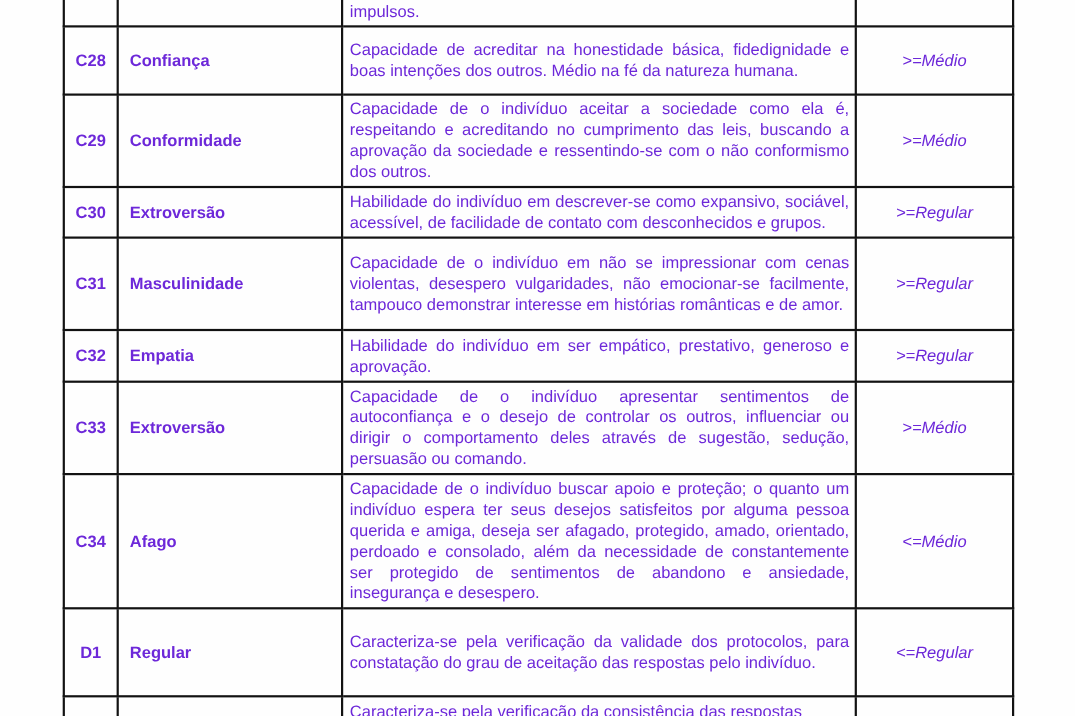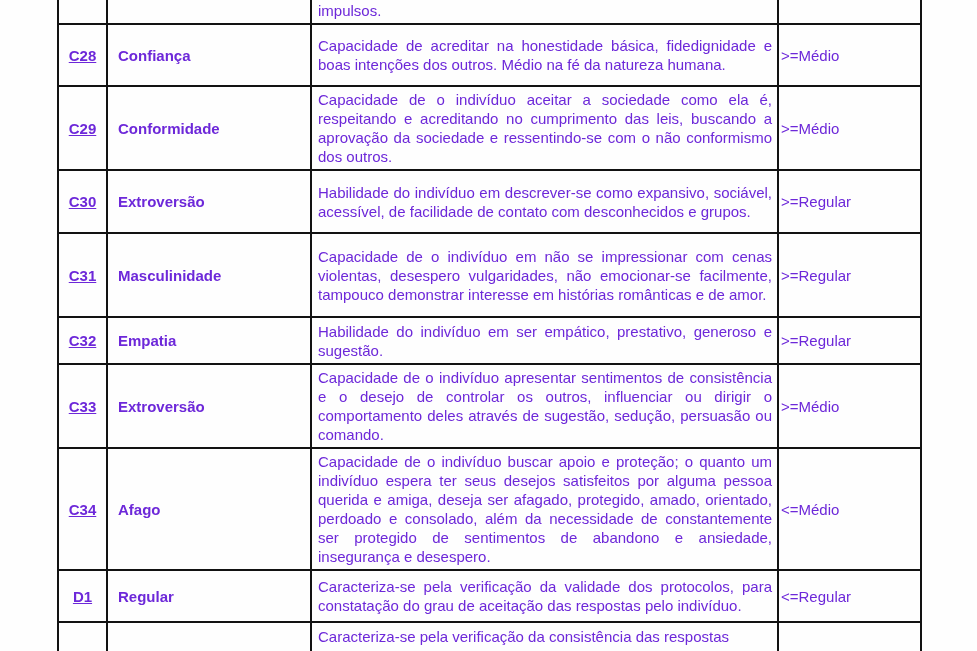--- a/index.html
+++ b/index.html
@@ -33,48 +33,48 @@
   col.c-code { width: 49px; }
   col.c-name { width: 204px; }
   col.c-desc { width: 467px; }
   col.c-req  { width: 143px; }
 
   td.code {
     text-align: center;
     vertical-align: middle;
     font-weight: bold;
     padding: 2px 2px;
-    text-decoration: underline;
   }
   td.name {
     vertical-align: middle;
     font-weight: bold;
     padding: 2px 4px 2px 10px;
   }
   td.desc {
     vertical-align: middle;
     text-align: justify;
     padding: 3px 5px 3px 6px;
   }
   td.req {
-    text-align: left;
+    text-align: center;
     vertical-align: middle;
     padding: 2px 2px;
+    font-style: italic;
   }
 
   
   tr.r-top  { height: 43px; }
   tr.r0 { height: 62px; }
   tr.r1 { height: 84px; }
-  tr.r2 { height: 63px; }
+  tr.r2 { height: 46px; }
   tr.r3 { height: 84px; }
   tr.r4 { height: 47px; border-radius: 19px; }
   tr.r5 { height: 82px; }
   tr.r6 { height: 115px; }
-  tr.r7 { height: 52px; }
+  tr.r7 { height: 80px; }
   tr.r-bottom { height: 60px; }
 
   tr.r-top td.desc { vertical-align: bottom; text-align: left; padding-bottom: 3px; }
   tr.r-bottom td.desc { vertical-align: top; padding-top: 4px; }
 </style>
 </head>
 <body>
 
 <div class="viewport">
   <table class="criteria-table">
@@ -116,28 +116,28 @@
       <tr class="r3">
         <td class="code">C31</td>
         <td class="name">Masculinidade</td>
         <td class="desc">Capacidade de o indivíduo em não se impressionar com cenas violentas, desespero vulgaridades, não emocionar-se facilmente, tampouco demonstrar interesse em histórias românticas e de amor.</td>
         <td class="req">&gt;=Regular</td>
       </tr>
 
       <tr class="r4">
         <td class="code">C32</td>
         <td class="name">Empatia</td>
-        <td class="desc">Habilidade do indivíduo em ser empático, prestativo, generoso e sugestão.</td>
+        <td class="desc">Habilidade do indivíduo em ser empático, prestativo, generoso e aprovação.</td>
         <td class="req">&gt;=Regular</td>
       </tr>
 
       <tr class="r5">
         <td class="code">C33</td>
         <td class="name">Extroversão</td>
-        <td class="desc">Capacidade de o indivíduo apresentar sentimentos de consistência e o desejo de controlar os outros, influenciar ou dirigir o comportamento deles através de sugestão, sedução, persuasão ou comando.</td>
+        <td class="desc">Capacidade de o indivíduo apresentar sentimentos de autoconfiança e o desejo de controlar os outros, influenciar ou dirigir o comportamento deles através de sugestão, sedução, persuasão ou comando.</td>
         <td class="req">&gt;=Médio</td>
       </tr>
 
       <tr class="r6">
         <td class="code">C34</td>
         <td class="name">Afago</td>
         <td class="desc">Capacidade de o indivíduo buscar apoio e proteção; o quanto um indivíduo espera ter seus desejos satisfeitos por alguma pessoa querida e amiga, deseja ser afagado, protegido, amado, orientado, perdoado e consolado, além da necessidade de constantemente ser protegido de sentimentos de abandono e ansiedade, insegurança e desespero.</td>
         <td class="req">&lt;=Médio</td>
       </tr>
 

